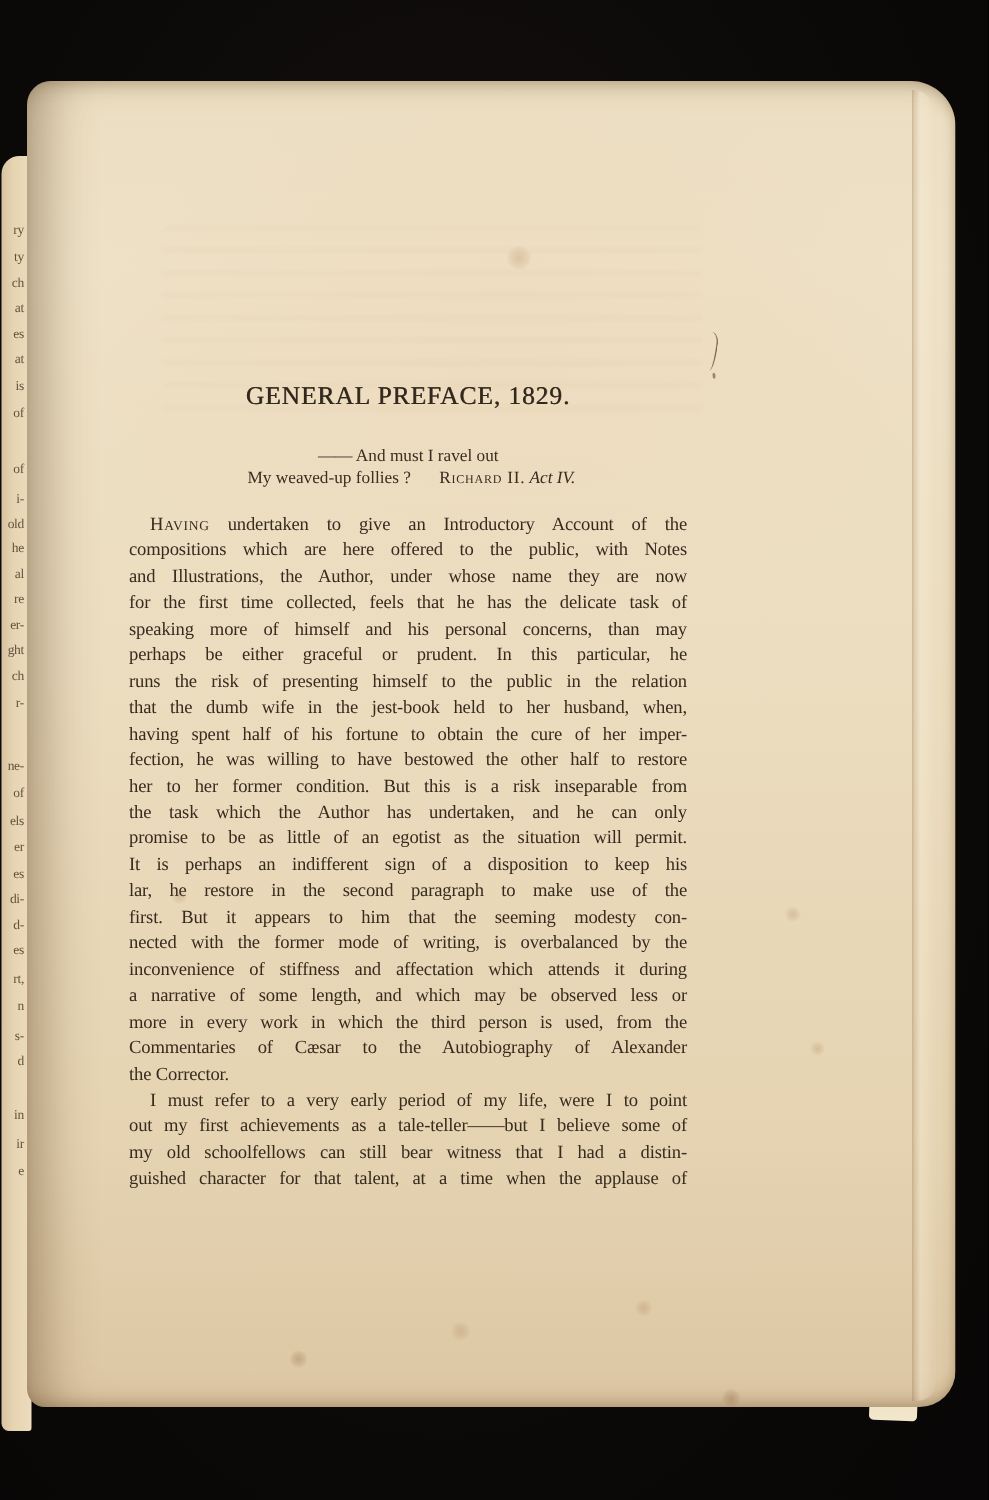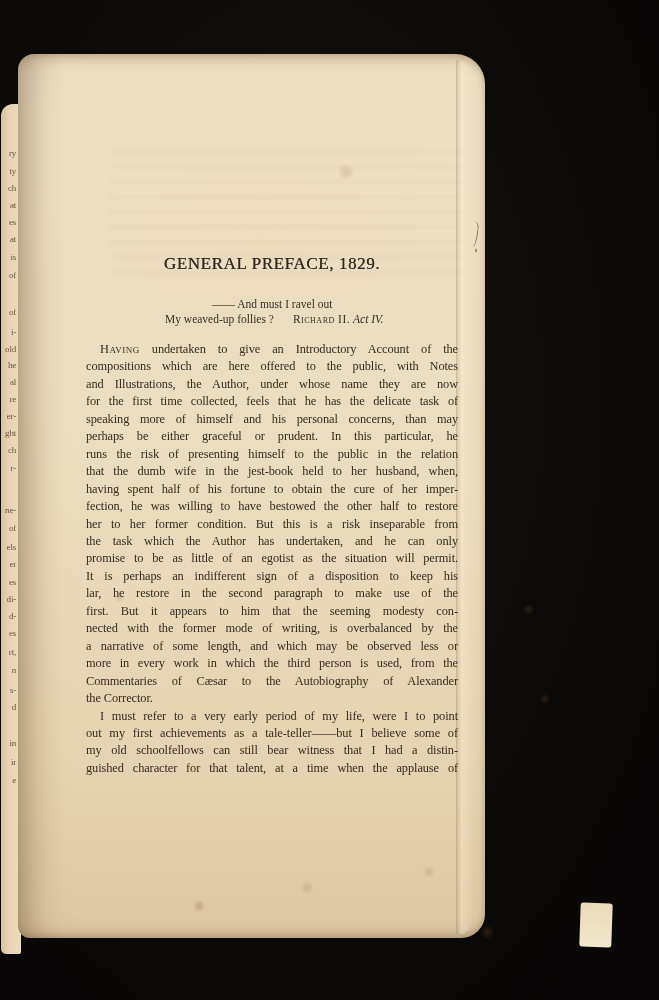--- a/index.html
+++ b/index.html
@@ -18,21 +18,21 @@
   .frag{position:absolute;right:5px;font-size:9px;line-height:10px;color:#4c3b2a;
         letter-spacing:-0.2px;opacity:.85;}
   
   #stack-corner{
     position:absolute;left:580px;top:903px;width:32px;height:44px;z-index:1;
     background:linear-gradient(to bottom,#e9dabb,#f2e7cc);
     border-radius:3px;transform:rotate(2deg);
   }
   
   #page{
-    position:absolute;left:18px;top:54px;width:467px;height:884px;z-index:2;
+    position:absolute;left:18px;top:54px;width:619px;height:884px;z-index:2;
     background:
       radial-gradient(ellipse 420px 260px at 52% 21%, rgba(238,216,186,.55), rgba(238,216,186,0) 70%),
       linear-gradient(to bottom,#ecdec2 0%,#eee1c6 14%,#ebdcbe 48%,#e5d3b1 80%,#ddc7a4 100%);
     border-radius:16px 30px 24px 12px;
     box-shadow:
       inset 26px 0 34px -16px rgba(92,62,30,.45),
       inset 0 10px 12px -9px rgba(110,78,42,.38),
       inset 0 -8px 10px -6px rgba(110,78,42,.32),
       inset -5px 0 8px -4px rgba(120,88,48,.25);
   }
@@ -152,20 +152,21 @@
         <div class="bline">that the dumb wife in the jest-book held to her husband, when,</div>
         <div class="bline">having spent half of his fortune to obtain the cure of her imper-</div>
         <div class="bline">fection, he was willing to have bestowed the other half to restore</div>
         <div class="bline">her to her former condition.  But this is a risk inseparable from</div>
         <div class="bline">the task which the Author has undertaken, and he can only</div>
         <div class="bline">promise to be as little of an egotist as the situation will permit.</div>
         <div class="bline">It is perhaps an indifferent sign of a disposition to keep his</div>
         <div class="bline">lar, he restore in the second paragraph to make use of the</div>
         <div class="bline">first.  But it appears to him that the seeming modesty con-</div>
         <div class="bline">nected with the former mode of writing, is overbalanced by the</div>
+        <div class="bline">inconvenience of stiffness and affectation which attends it during</div>
         <div class="bline">a narrative of some length, and which may be observed less or</div>
         <div class="bline">more in every work in which the third person is used, from the</div>
         <div class="bline">Commentaries of Cæsar to the Autobiography of Alexander</div>
         <div class="bline pend">the Corrector.</div>
         <div class="bline indent">I must refer to a very early period of my life, were I to point</div>
         <div class="bline">out my first achievements as a tale-teller——but I believe some of</div>
         <div class="bline">my old schoolfellows can still bear witness that I had a distin-</div>
         <div class="bline">guished character for that talent, at a time when the applause of</div>
       </div>
 

